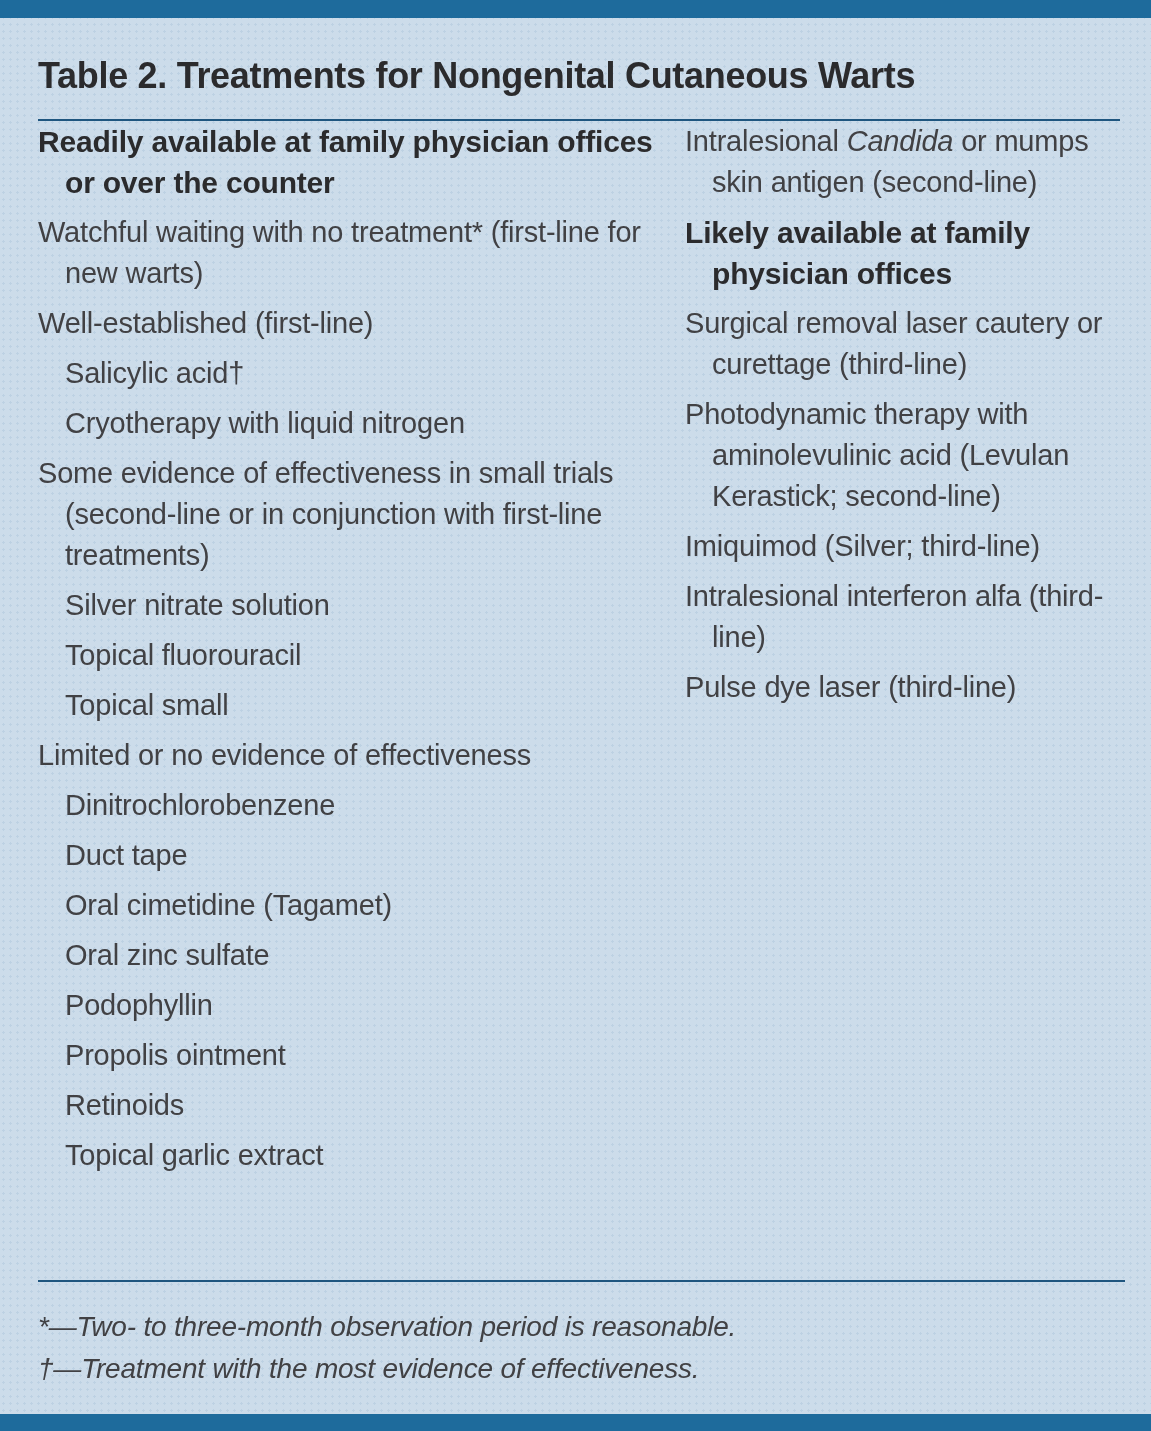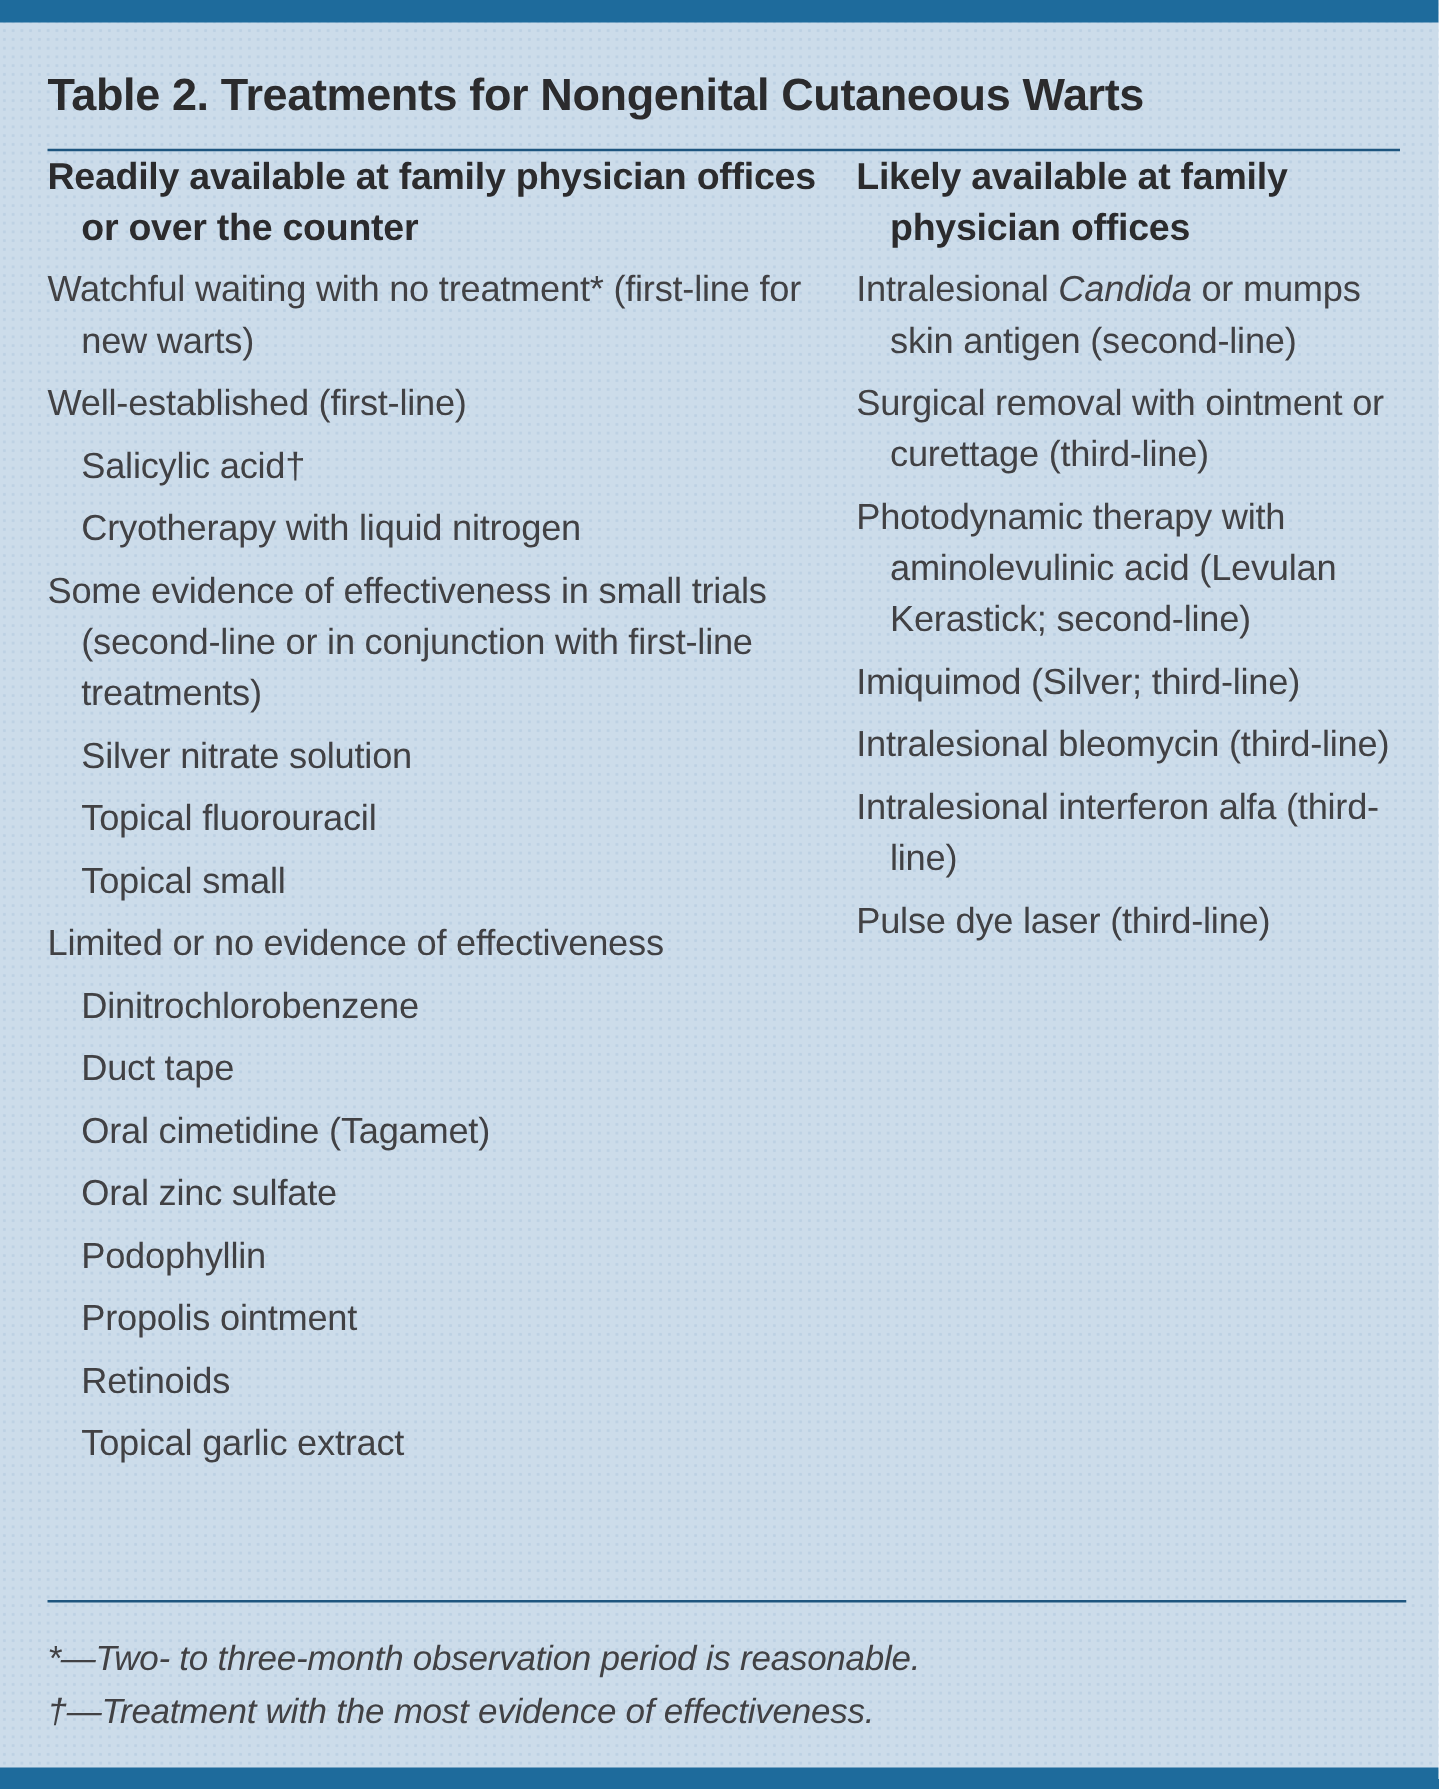--- a/index.html
+++ b/index.html
@@ -80,26 +80,25 @@
           <div class="item l1"><span>Duct tape</span></div>
           <div class="item l1"><span>Oral cimetidine (Tagamet)</span></div>
           <div class="item l1"><span>Oral zinc sulfate</span></div>
           <div class="item l1"><span>Podophyllin</span></div>
           <div class="item l1"><span>Propolis ointment</span></div>
           <div class="item l1"><span>Retinoids</span></div>
           <div class="item l1"><span>Topical garlic extract</span></div>
         </div>
       <div class="col-gap"></div>
       <div class="col-right">
+          <div class="item l0"><span>Intralesional </span><span class="ital">Candida</span><span> or mumps skin antigen (second-line)</span></div>
           <div class="item heading"><span>Likely available at family physician offices</span></div>
-          <div class="item l0"><span>Intralesional </span><span class="ital">Candida</span><span> or mumps skin antigen (second-line)</span></div>
-          <div class="item l0"><span>Surgical removal with ointment or curettage (third-line)</span></div>
+          <div class="item l0"><span>Surgical removal laser cautery or curettage (third-line)</span></div>
           <div class="item l0"><span>Photodynamic therapy with aminolevulinic acid (Levulan Kerastick; second-line)</span></div>
           <div class="item l0"><span>Imiquimod (Silver; third-line)</span></div>
-          <div class="item l0"><span>Intralesional bleomycin (third-line)</span></div>
           <div class="item l0"><span>Intralesional interferon alfa (third-line)</span></div>
           <div class="item l0"><span>Pulse dye laser (third-line)</span></div>
         </div>
     </div>
   </div>
 
   <div class="footer">
     <hr class="rule" style="margin-top:0;">
     <div class="footnotes">
         <div class="footnote">*—Two- to three-month observation period is reasonable.</div>

